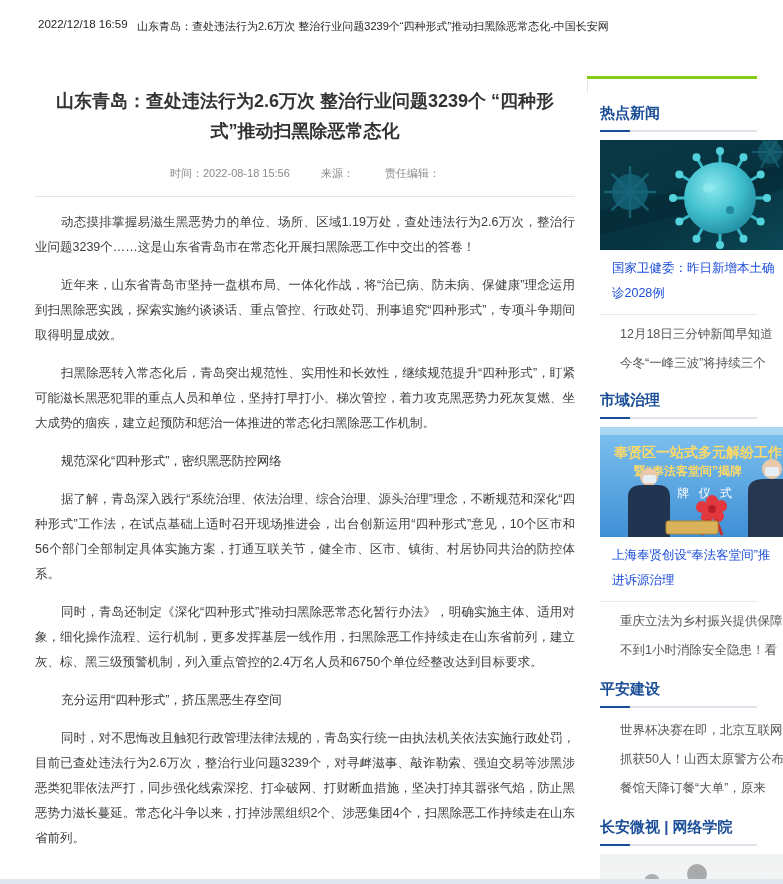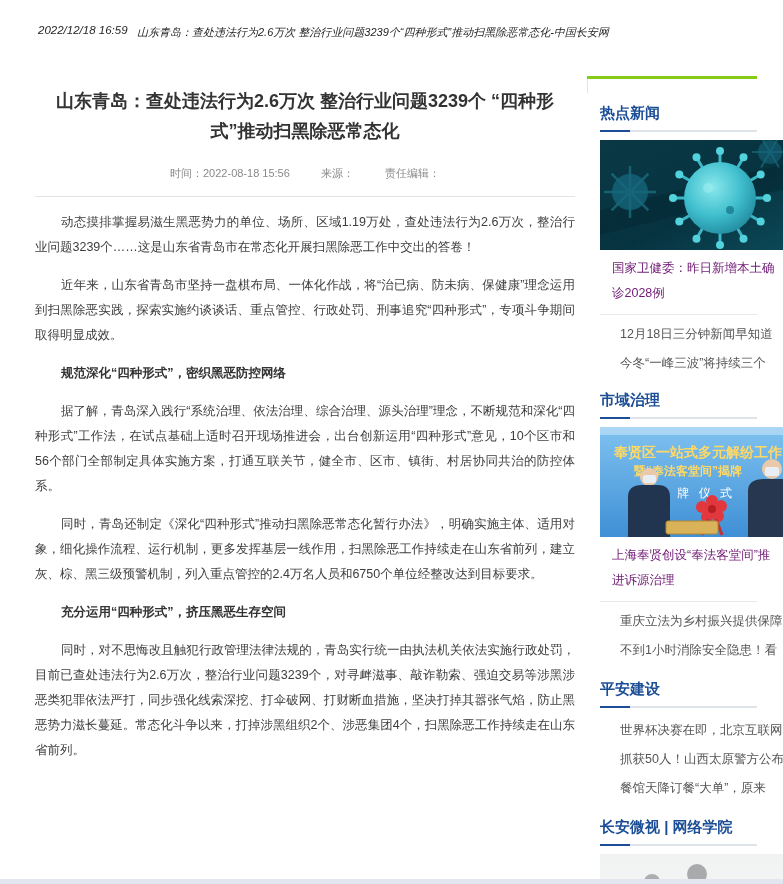--- a/index.html
+++ b/index.html
@@ -3,47 +3,47 @@
 <meta charset="utf-8">
 <style>
   html,body{margin:0;padding:0;}
   body{
     width:783px;height:884px;overflow:hidden;position:relative;
     background:#ffffff;
     font-family:"Liberation Sans","DejaVu Sans",sans-serif;
     -webkit-font-smoothing:antialiased;
   }
   
-  .print-header{position:absolute;top:24px;left:0;right:0;height:20px;font-style:italic;}
+  .print-header{position:absolute;top:18px;left:0;right:0;height:20px;}
   .ph-time{position:absolute;left:38px;top:0;font-size:11.5px;color:#1f1f1f;}
   .ph-title{position:absolute;left:137px;right:0;top:1px;font-size:11px;color:#1f1f1f;
     white-space:nowrap;overflow:hidden;}
   
   .article{position:absolute;left:35px;top:58px;width:540px;}
   .article-title{margin:28px 14px 1px 14px;text-align:center;font-size:18px;font-weight:bold;
     color:#333;line-height:30px;}
   .article-meta{margin-top:20px;text-align:center;font-size:11px;color:#8a8a8a;}
   .article-meta span{margin:0 14px;}
   .meta-divider{margin-top:15px;border-bottom:1px solid #e3e3e3;}
   .body-p,.body-h{margin:13px 0 0 0;font-size:12.5px;line-height:25px;color:#3d3d3d;
     text-align:justify;text-indent:26px;}
   .body-p{font-weight:normal;}
-  .body-h{font-weight:bold;color:#333;}
+  .body-h{font-weight:normal;color:#333;}
   
   .sidebar{position:absolute;left:587px;top:76px;width:170px;height:826px;
     border-top:3px solid #84cc16;}
   .sidebar::before{content:"";position:absolute;left:0;top:0;width:1px;height:14px;background:#e4e4e4;}
   .sb-inner{padding-left:13px;width:200px;}
   .sb-title{margin:0;padding-top:26px;font-size:15px;font-weight:bold;color:#1b4e96;line-height:16px;
     white-space:nowrap;}
   .sb-rule{margin-top:9px;width:157px;height:2px;background:#dfe3ea;position:relative;}
   .sb-rule .accent{position:absolute;left:0;top:0;width:30px;height:2px;background:#1b4e96;display:block;}
   .sb-figure{margin:8px 0 0 0;width:200px;line-height:0;cursor:pointer;}
   .sb-caption{margin:6px 0 0 0;padding-left:12px;width:170px;font-size:12.5px;line-height:25px;
-    color:#701a75;cursor:pointer;}
+    color:#1d4ed8;cursor:pointer;}
   .sb-sep{margin-top:8px;width:157px;border-bottom:1px solid #e8e8e8;}
   .sb-list{list-style:none;margin:5px 0 0 0;padding:0;}
   .sb-list li{padding-left:20px;font-size:12.5px;line-height:29px;color:#555;
     white-space:nowrap;overflow:hidden;width:180px;cursor:pointer;}
   .sb-section{margin:0;}
   
   .bottom-strip{position:absolute;left:0;bottom:0;width:783px;height:5px;background:#e2e7ef;}
   svg{display:block;}
 </style>
 </head>
@@ -58,20 +58,21 @@
   <h1 class="article-title">山东青岛：查处违法行为2.6万次 整治行业问题3239个 “四种形式”推动扫黑除恶常态化</h1>
   <div class="article-meta">
     <span>时间：2022-08-18 15:56</span>
     <span>来源：</span>
     <span>责任编辑：</span>
   </div>
   <div class="meta-divider"></div>
 
   <p class="body-p">动态摸排掌握易滋生黑恶势力的单位、场所、区域1.19万处，查处违法行为2.6万次，整治行业问题3239个……这是山东省青岛市在常态化开展扫黑除恶工作中交出的答卷！</p>
   <p class="body-p">近年来，山东省青岛市坚持一盘棋布局、一体化作战，将“治已病、防未病、保健康”理念运用到扫黑除恶实践，探索实施约谈谈话、重点管控、行政处罚、刑事追究“四种形式”，专项斗争期间取得明显成效。</p>
+  <p class="body-p">扫黑除恶转入常态化后，青岛突出规范性、实用性和长效性，继续规范提升“四种形式”，盯紧可能滋长黑恶犯罪的重点人员和单位，坚持打早打小、梯次管控，着力攻克黑恶势力死灰复燃、坐大成势的痼疾，建立起预防和惩治一体推进的常态化扫黑除恶工作机制。</p>
   <p class="body-h">规范深化“四种形式”，密织黑恶防控网络</p>
   <p class="body-p">据了解，青岛深入践行“系统治理、依法治理、综合治理、源头治理”理念，不断规范和深化“四种形式”工作法，在试点基础上适时召开现场推进会，出台创新运用“四种形式”意见，10个区市和56个部门全部制定具体实施方案，打通互联关节，健全市、区市、镇街、村居协同共治的防控体系。</p>
   <p class="body-p">同时，青岛还制定《深化“四种形式”推动扫黑除恶常态化暂行办法》，明确实施主体、适用对象，细化操作流程、运行机制，更多发挥基层一线作用，扫黑除恶工作持续走在山东省前列，建立灰、棕、黑三级预警机制，列入重点管控的2.4万名人员和6750个单位经整改达到目标要求。</p>
   <p class="body-h">充分运用“四种形式”，挤压黑恶生存空间</p>
   <p class="body-p">同时，对不思悔改且触犯行政管理法律法规的，青岛实行统一由执法机关依法实施行政处罚，目前已查处违法行为2.6万次，整治行业问题3239个，对寻衅滋事、敲诈勒索、强迫交易等涉黑涉恶类犯罪依法严打，同步强化线索深挖、打伞破网、打财断血措施，坚决打掉其嚣张气焰，防止黑恶势力滋长蔓延。常态化斗争以来，打掉涉黑组织2个、涉恶集团4个，扫黑除恶工作持续走在山东省前列。</p>
 
 </div>
 
 <div class="sidebar">
   <div class="sb-inner">

